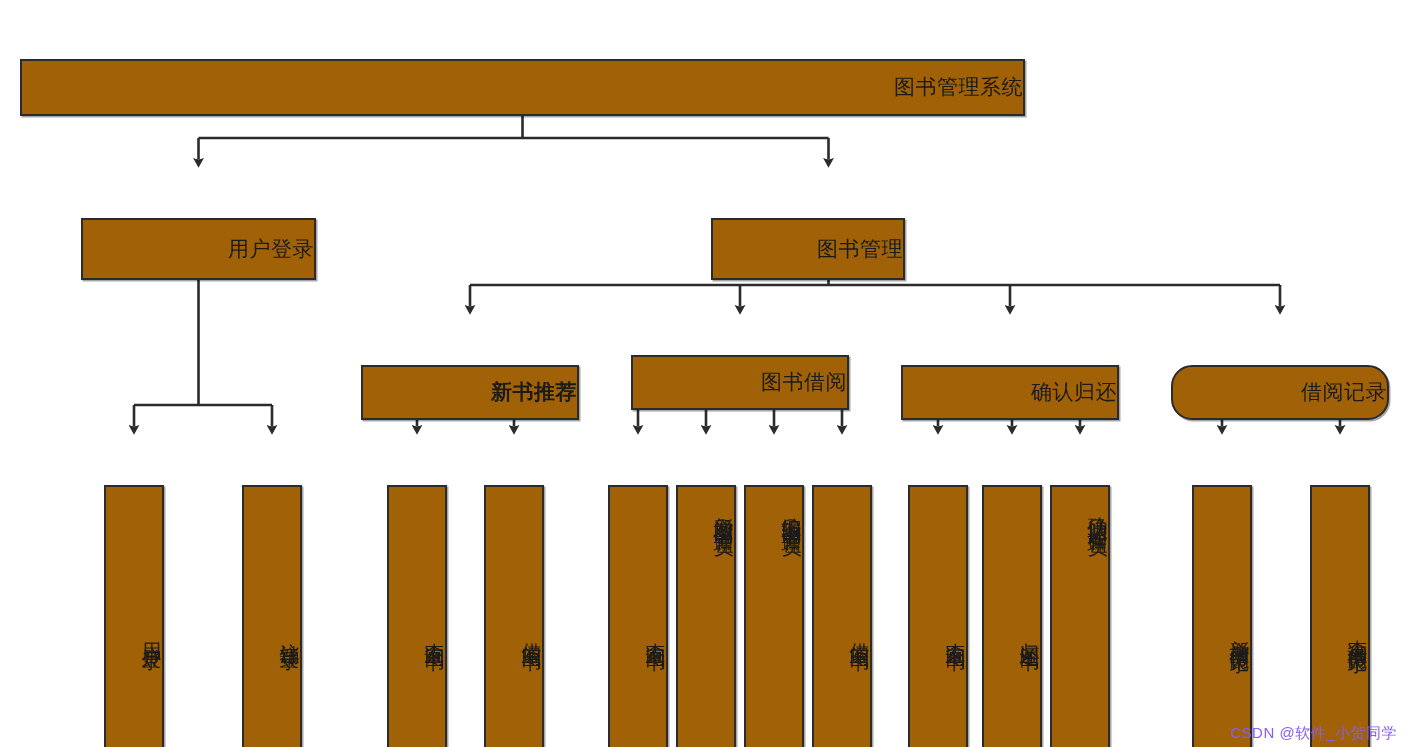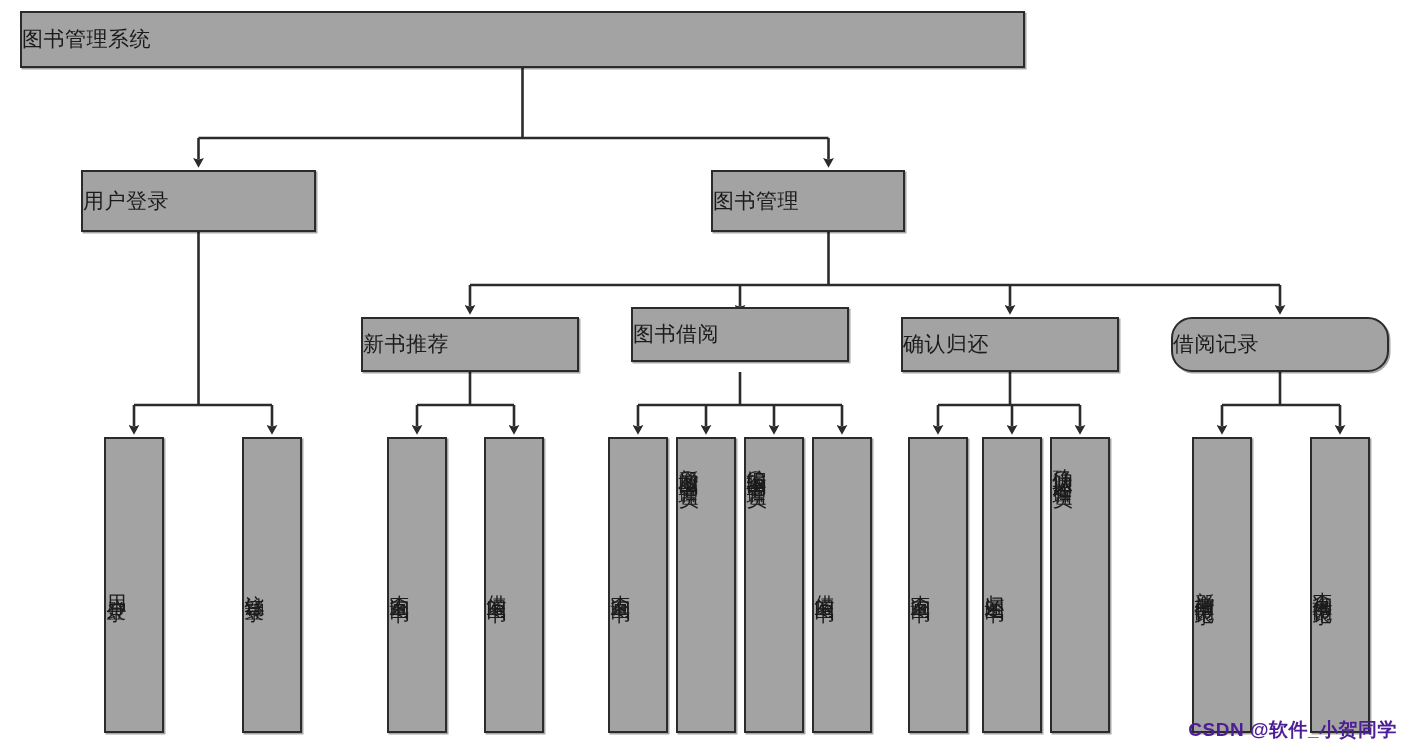--- a/index.html
+++ b/index.html
@@ -20,28 +20,29 @@
   #edges {
     position: absolute;
     left: 0;
     top: 0;
     width: 1405px;
     height: 747px;
   }
   .node {
     position: absolute;
     box-sizing: border-box;
-    background: #a3a3a3;
+    background: #a16207;
     border: 2px solid #2b2b2b;
     box-shadow: 1.5px 1.5px 0 rgba(0,0,0,0.35);
     display: flex;
     align-items: center;
-    justify-content: flex-start;
+    justify-content: flex-end;
     color: #1b1b1b;
     z-index: 2;
+    margin-top: 48px;
   }
   .node .label {
     font-size: 21px;
     line-height: 1.15;
     letter-spacing: 0.5px;
     white-space: nowrap;
     color: #1b1b1b;
   }
   .node.vertical {
     align-items: flex-start;
@@ -57,26 +58,25 @@
     text-align: left;
   }
   .node.vertical.centered {
     align-items: center;
     padding-top: 0;
   }
   .watermark {
     position: absolute;
     right: 8px;
     bottom: 4px;
-    font-size: 19px;
-    color: #4c1d95;
+    font-size: 15px;
+    color: #8b5cf6;
     letter-spacing: 0.5px;
     white-space: nowrap;
     z-index: 3;
-    font-weight: bold;
   }
 </style>
 </head>
 <body>
 
 <div id="canvas">
   <svg id="edges" viewBox="0 0 1405 747">
     <defs>
       <marker id="arrow" markerWidth="10" markerHeight="11" refX="1.2" refY="5.5" orient="auto" markerUnits="userSpaceOnUse">
         <path d="M0,0 L10,5.5 L0,11 Q3,5.5 0,0 Z" fill="#2b2b2b"></path>
@@ -122,21 +122,21 @@
   <div id="node-layer">
       <div class="node" style="left: 20px; top: 11px; width: 1005px; height: 57px;">
         <span class="label">图书管理系统</span>
       </div>
       <div class="node" style="left: 81px; top: 170px; width: 235px; height: 62px;">
         <span class="label">用户登录</span>
       </div>
       <div class="node" style="left: 711px; top: 170px; width: 194px; height: 62px;">
         <span class="label">图书管理</span>
       </div>
-      <div class="node" style="left: 361px; top: 317px; width: 218px; height: 55px;">
+      <div class="node" style="left: 361px; top: 317px; width: 218px; height: 55px; font-weight: bold;">
         <span class="label">新书推荐</span>
       </div>
       <div class="node" style="left: 631px; top: 307px; width: 218px; height: 55px;">
         <span class="label">图书借阅</span>
       </div>
       <div class="node" style="left: 901px; top: 317px; width: 218px; height: 55px;">
         <span class="label">确认归还</span>
       </div>
       <div class="node" style="left: 1171px; top: 317px; width: 218px; height: 55px; border-radius: 21px;">
         <span class="label">借阅记录</span>

